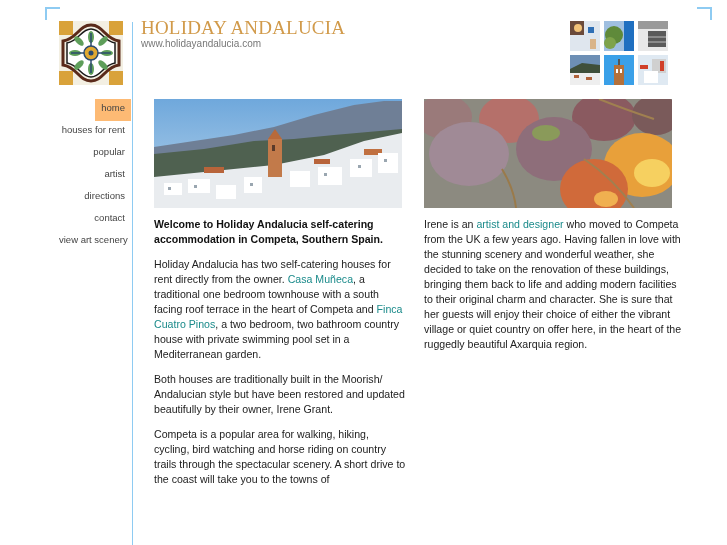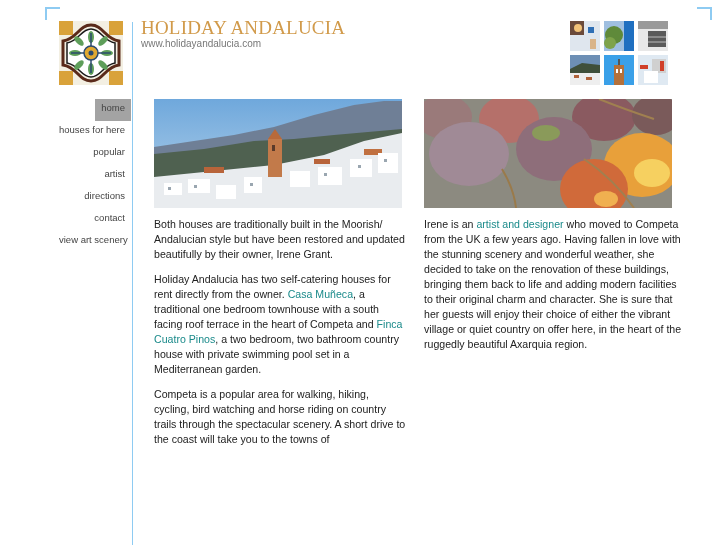--- a/index.html
+++ b/index.html
@@ -17,21 +17,21 @@
     .site-title { position: absolute; left: 141px; top: 15px; font-family: "Liberation Serif", serif;
       font-size: 19px; color: #d19a4a; letter-spacing: 0.2px; white-space: nowrap; line-height: 26px; }
     .site-url { position: absolute; left: 141px; top: 38px; font-size: 10px; color: #777777; white-space: nowrap; }
 
     .thumbs { position: absolute; left: 570px; top: 21px; width: 98px; height: 64px; }
     .thumb { position: absolute; width: 30px; height: 30px; overflow: hidden; }
 
     .nav { position: absolute; left: 59px; top: 99px; width: 72px; }
     .nav-item { display: block; height: 22px; line-height: 16px; text-align: right; padding-right: 6px;
       font-size: 9.5px; color: #444444; text-decoration: none; white-space: nowrap; box-sizing: border-box; padding-top: 1px; }
-    .nav-item.active { background: #a3a3a3; margin-left: 36px; }
+    .nav-item.active { background: #fdba74; margin-left: 36px; }
 
     .hero { position: absolute; top: 99px; height: 109px; overflow: hidden; }
     .hero-left { left: 154px; width: 248px; }
     .hero-right { left: 424px; width: 248px; }
 
     .col { position: absolute; font-size: 10.6px; line-height: 15px; color: #222222; }
     .col-left { left: 154px; top: 217px; width: 252px; }
     .col-right { left: 424px; top: 217px; width: 262px; }
     .col p { margin: 0 0 10px 0; }
     .col p.intro { font-weight: bold; color: #111111; }
@@ -126,21 +126,21 @@
         <rect x="14" y="4" width="14" height="14" fill="#d0d0d0"></rect>
         <rect x="2" y="10" width="8" height="4" fill="#d0402a"></rect>
         <rect x="22" y="6" width="4" height="10" fill="#d0402a"></rect>
         <rect x="6" y="16" width="14" height="12" fill="#ffffff"></rect>
       </svg>
   </div>
 </div>
 
 <nav class="nav">
   <a class="nav-item active">home</a>
-  <a class="nav-item">houses for here</a>
+  <a class="nav-item">houses for rent</a>
   <a class="nav-item">popular</a>
   <a class="nav-item">artist</a>
   <a class="nav-item">directions</a>
   <a class="nav-item">contact</a>
   <a class="nav-item">view art scenery</a>
 </nav>
 
 <div class="hero hero-left">
   <svg width="248" height="109" viewBox="0 0 248 109">
     <defs>
@@ -194,20 +194,21 @@
     <ellipse cx="228" cy="74" rx="18" ry="14" fill="#f6d060"></ellipse>
     <ellipse cx="170" cy="90" rx="34" ry="30" fill="#d06a3a"></ellipse>
     <ellipse cx="182" cy="100" rx="12" ry="8" fill="#f0b050"></ellipse>
     <path d="M78 70 Q90 90 92 109" stroke="#9a7a4a" stroke-width="2" fill="none"></path>
     <path d="M160 60 Q190 80 210 109" stroke="#a08050" stroke-width="2" fill="none"></path>
     <path d="M175 0 Q200 10 230 20" stroke="#a08050" stroke-width="2" fill="none"></path>
   </svg>
 </div>
 
 <div class="col col-left">
+  <p class="intro">Welcome to Holiday Andalucia self-catering accommodation in Competa, Southern Spain.</p>
+  <p><span>Holiday Andalucia has two self-catering houses for rent directly from the owner. </span><a>Casa Muñeca</a><span>, a traditional one bedroom townhouse with a south facing roof terrace in the heart of Competa and </span><a>Finca Cuatro Pinos</a><span>, a two bedroom, two bathroom country house with private swimming pool set in a Mediterranean garden.</span></p>
   <p>Both houses are traditionally built in the Moorish/ Andalucian style but have been restored and updated beautifully by their owner, Irene Grant.</p>
-  <p><span>Holiday Andalucia has two self-catering houses for rent directly from the owner. </span><a>Casa Muñeca</a><span>, a traditional one bedroom townhouse with a south facing roof terrace in the heart of Competa and </span><a>Finca Cuatro Pinos</a><span>, a two bedroom, two bathroom country house with private swimming pool set in a Mediterranean garden.</span></p>
   <p>Competa is a popular area for walking, hiking, cycling, bird watching and horse riding on country trails through the spectacular scenery. A short drive to the coast will take you to the towns of</p>
 </div>
 
 <div class="col col-right">
   <p><span>Irene is an </span><a>artist and designer</a><span> who moved to Competa from the UK a few years ago. Having fallen in love with the stunning scenery and wonderful weather, she decided to take on the renovation of these buildings, bringing them back to life and adding modern facilities to their original charm and character. She is sure that her guests will enjoy their choice of either the vibrant village or quiet country on offer here, in the heart of the ruggedly beautiful Axarquia region.</span></p>
 </div>
 
 </body></html>

